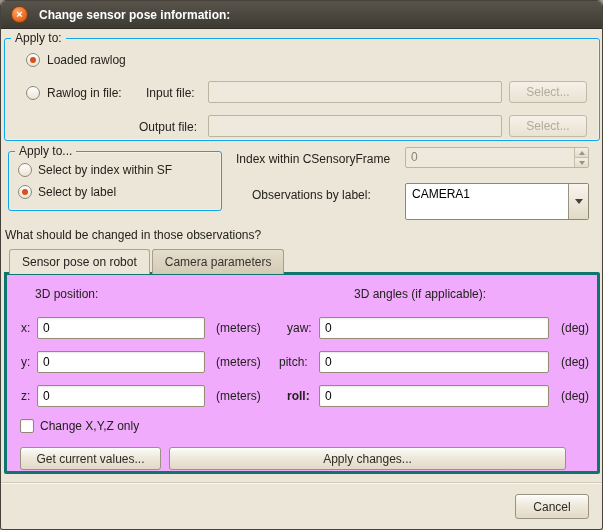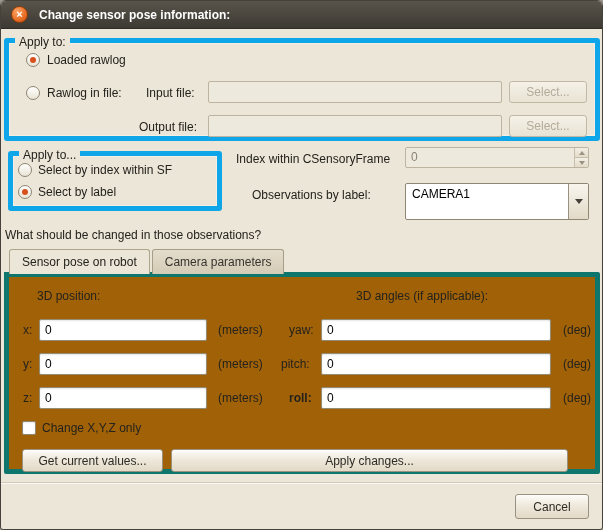--- a/index.html
+++ b/index.html
@@ -29,21 +29,21 @@
     display:flex; align-items:center; justify-content:center;
   }
   .close-x { color:#fff; font-size:11px; font-weight:bold; line-height:1; margin-top:-1px; }
   .title { color:#ffffff; font-weight:bold; margin-left:11px; }
 
   
   .lbl { position:absolute; white-space:nowrap; line-height:14px; }
 
   
   .groupbox {
-    position:absolute; border:5px solid #0ea5e9; border-radius:3px;
+    position:absolute; border:1px solid #0ea5e9; border-radius:3px;
     box-shadow: inset 0 0 0 1px rgba(255,255,255,0.35);
   }
   .groupbox .legend {
     position:absolute; top:-8px; left:6px; background:#ece6d8; padding:0 4px;
     white-space:nowrap; line-height:14px;
   }
 
   
   .tf {
     position:absolute; height:22px; border:1px solid #958c78; background:#ffffff;
@@ -108,21 +108,21 @@
   .tabs { position:absolute; left:8px; top:248px; display:flex; align-items:flex-end; z-index:3; }
   .tab {
     height:22px; padding:12px 12px; display:flex; align-items:center;
     background:linear-gradient(#e4ddcc, #d4cbb6);
     border:1px solid #a79e89; border-bottom:none; border-radius:3px 3px 0 0;
     margin-right:2px; color:#36332c;
   }
   .tab.active { height:24px; background:#ece6d8; border-color:#ada489; color:#24221d; }
   .panel {
     position:absolute; left:3px; top:271px; width:596px; height:202px;
-    border:5px solid #0f766e; background:#a16207; z-index:1; border-radius:0 2px 2px 2px;
+    border:3px solid #0f766e; background:#f0abfc; z-index:1; border-radius:0 2px 2px 2px;
   }
 
   .sep { position:absolute; left:0; width:603px; height:1px; background:#d2cab9; }
   .sep2 { position:absolute; left:0; width:603px; height:1px; background:#faf8f3; }
 </style>
 </head>
 <body>
 
 <div class="window">
 

